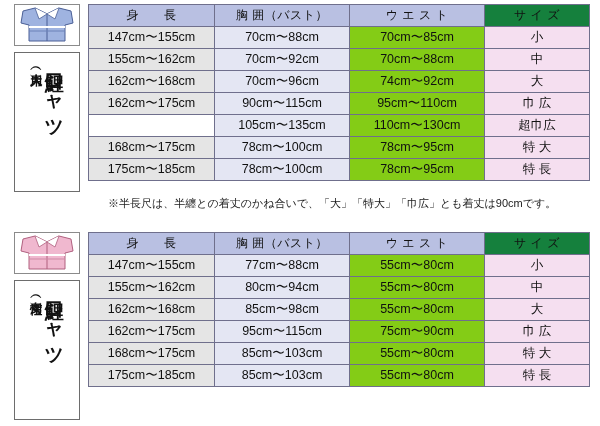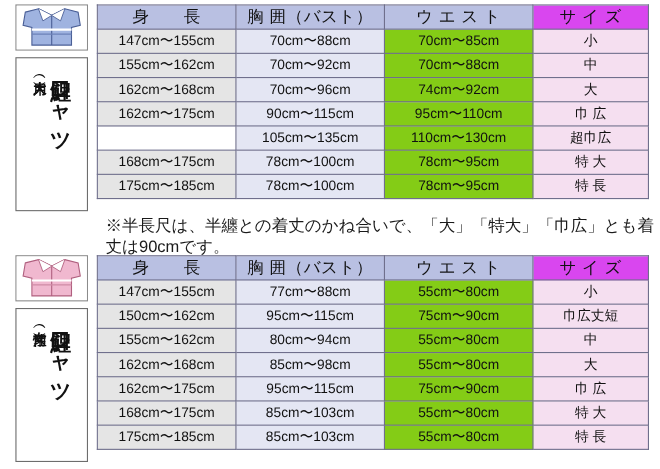--- a/index.html
+++ b/index.html
@@ -82,39 +82,39 @@
   table.size-table td, table.size-table th {
     border: 1px solid #6f6f8c;
     text-align: center;
     vertical-align: middle;
     height: 21px;
     padding: 0;
     font-weight: normal;
   }
   .hdr td {
     font-weight: bold;
-    font-size: 15px;
+    font-size: 12px;
     letter-spacing: 0.5px;
   }
   .c-height { width: 125px; background: #e5e5e5; }
   .c-bust   { width: 134px; background: #e4e6f3; }
   .c-waist  { width: 134px; background: #84cc16; }
   .c-size   { width: 104px; background: #f5dff0; }
 
   .hdr .c-height, .hdr .c-bust, .hdr .c-waist { background: #b9c0e2; }
-  .hdr .c-size { background: #d946ef; }
+  .hdr .c-size { background: #15803d; }
 
   .blank { background: #ffffff; border-left: 1px solid #ffffff; border-top: 1px solid #ffffff; border-bottom: 1px solid #ffffff;}
   .spread { letter-spacing: 6px; padding-left: 6px; }
 
   .note {
     position: absolute;
-    left: 96px;
+    left: 108px;
     top: 196px;
-    font-size: 15px;
+    font-size: 11px;
     color: #1a1a1a;
   }
 </style>
 </head>
 <body>
 
 <div class="page">
 
   <div class="block" id="block-men">
 
@@ -224,26 +224,20 @@
           <td class="c-size">サ イ ズ</td>
         </tr>
 
         <tr>
           <td class="c-height">147cm〜155cm</td>
           <td class="c-bust">77cm〜88cm</td>
           <td class="c-waist">55cm〜80cm</td>
           <td class="c-size">小</td>
         </tr>
         <tr>
-          <td class="c-height">150cm〜162cm</td>
-          <td class="c-bust">95cm〜115cm</td>
-          <td class="c-waist">75cm〜90cm</td>
-          <td class="c-size">巾広丈短</td>
-        </tr>
-        <tr>
           <td class="c-height">155cm〜162cm</td>
           <td class="c-bust">80cm〜94cm</td>
           <td class="c-waist">55cm〜80cm</td>
           <td class="c-size">中</td>
         </tr>
         <tr>
           <td class="c-height">162cm〜168cm</td>
           <td class="c-bust">85cm〜98cm</td>
           <td class="c-waist">55cm〜80cm</td>
           <td class="c-size">大</td>

